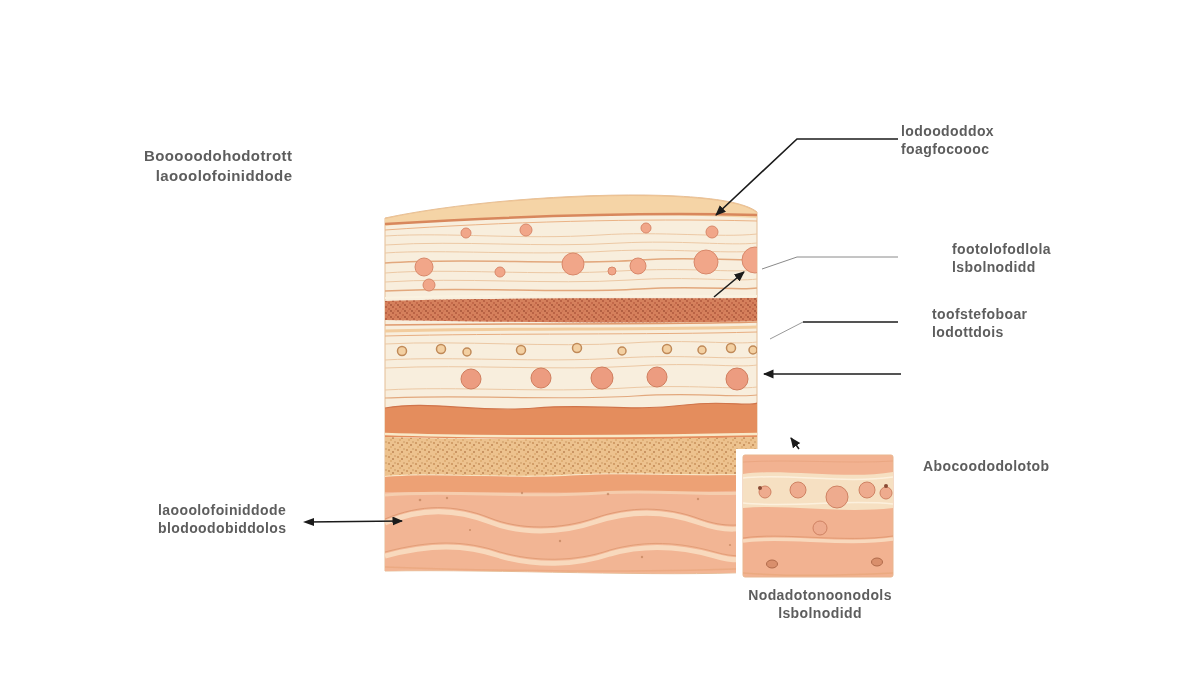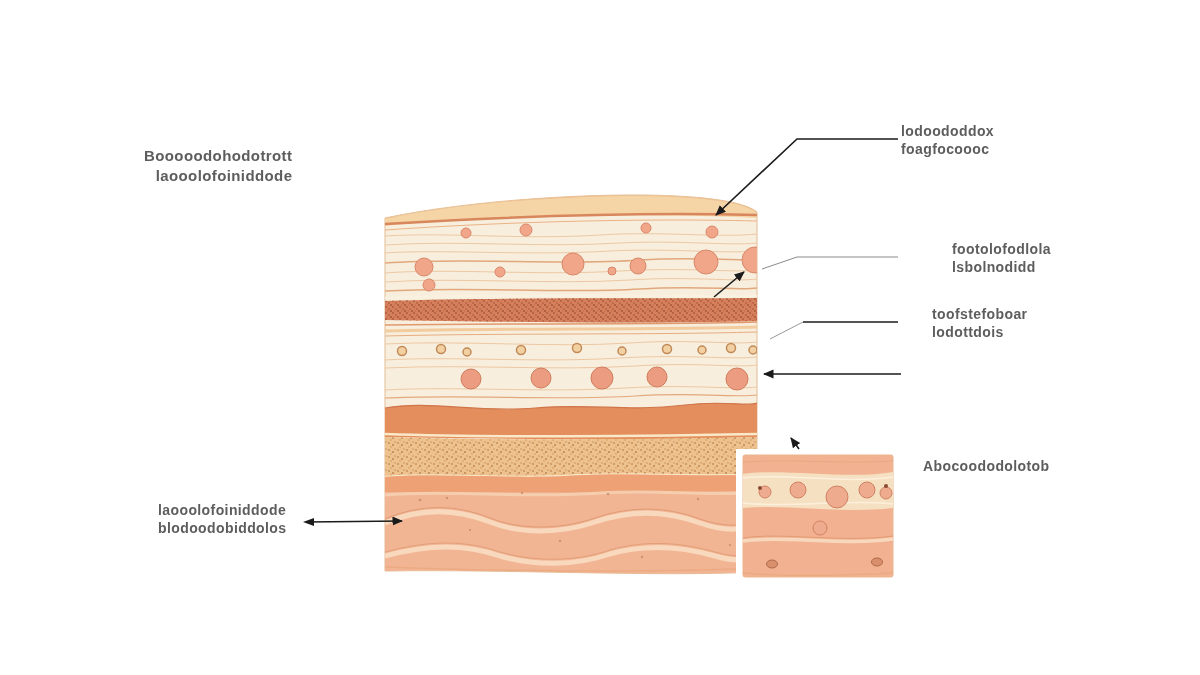--- a/index.html
+++ b/index.html
@@ -222,14 +222,18 @@
 
 <div class="callout" style="left:923px;top:457px;">
   <span>Abocoododolotob</span>
 </div>
 
 <div class="callout" style="left:158px;top:501px;">
   <span>laooolofoiniddode</span>
   <span>blodoodobiddolos</span>
 </div>
 
+<div class="callout caption" style="left:740px;top:586px;width:160px;">
+  <span>Nodadotonoonodols</span>
+  <span>lsbolnodidd</span>
+</div>
 
 </div>
 
 </body></html>

